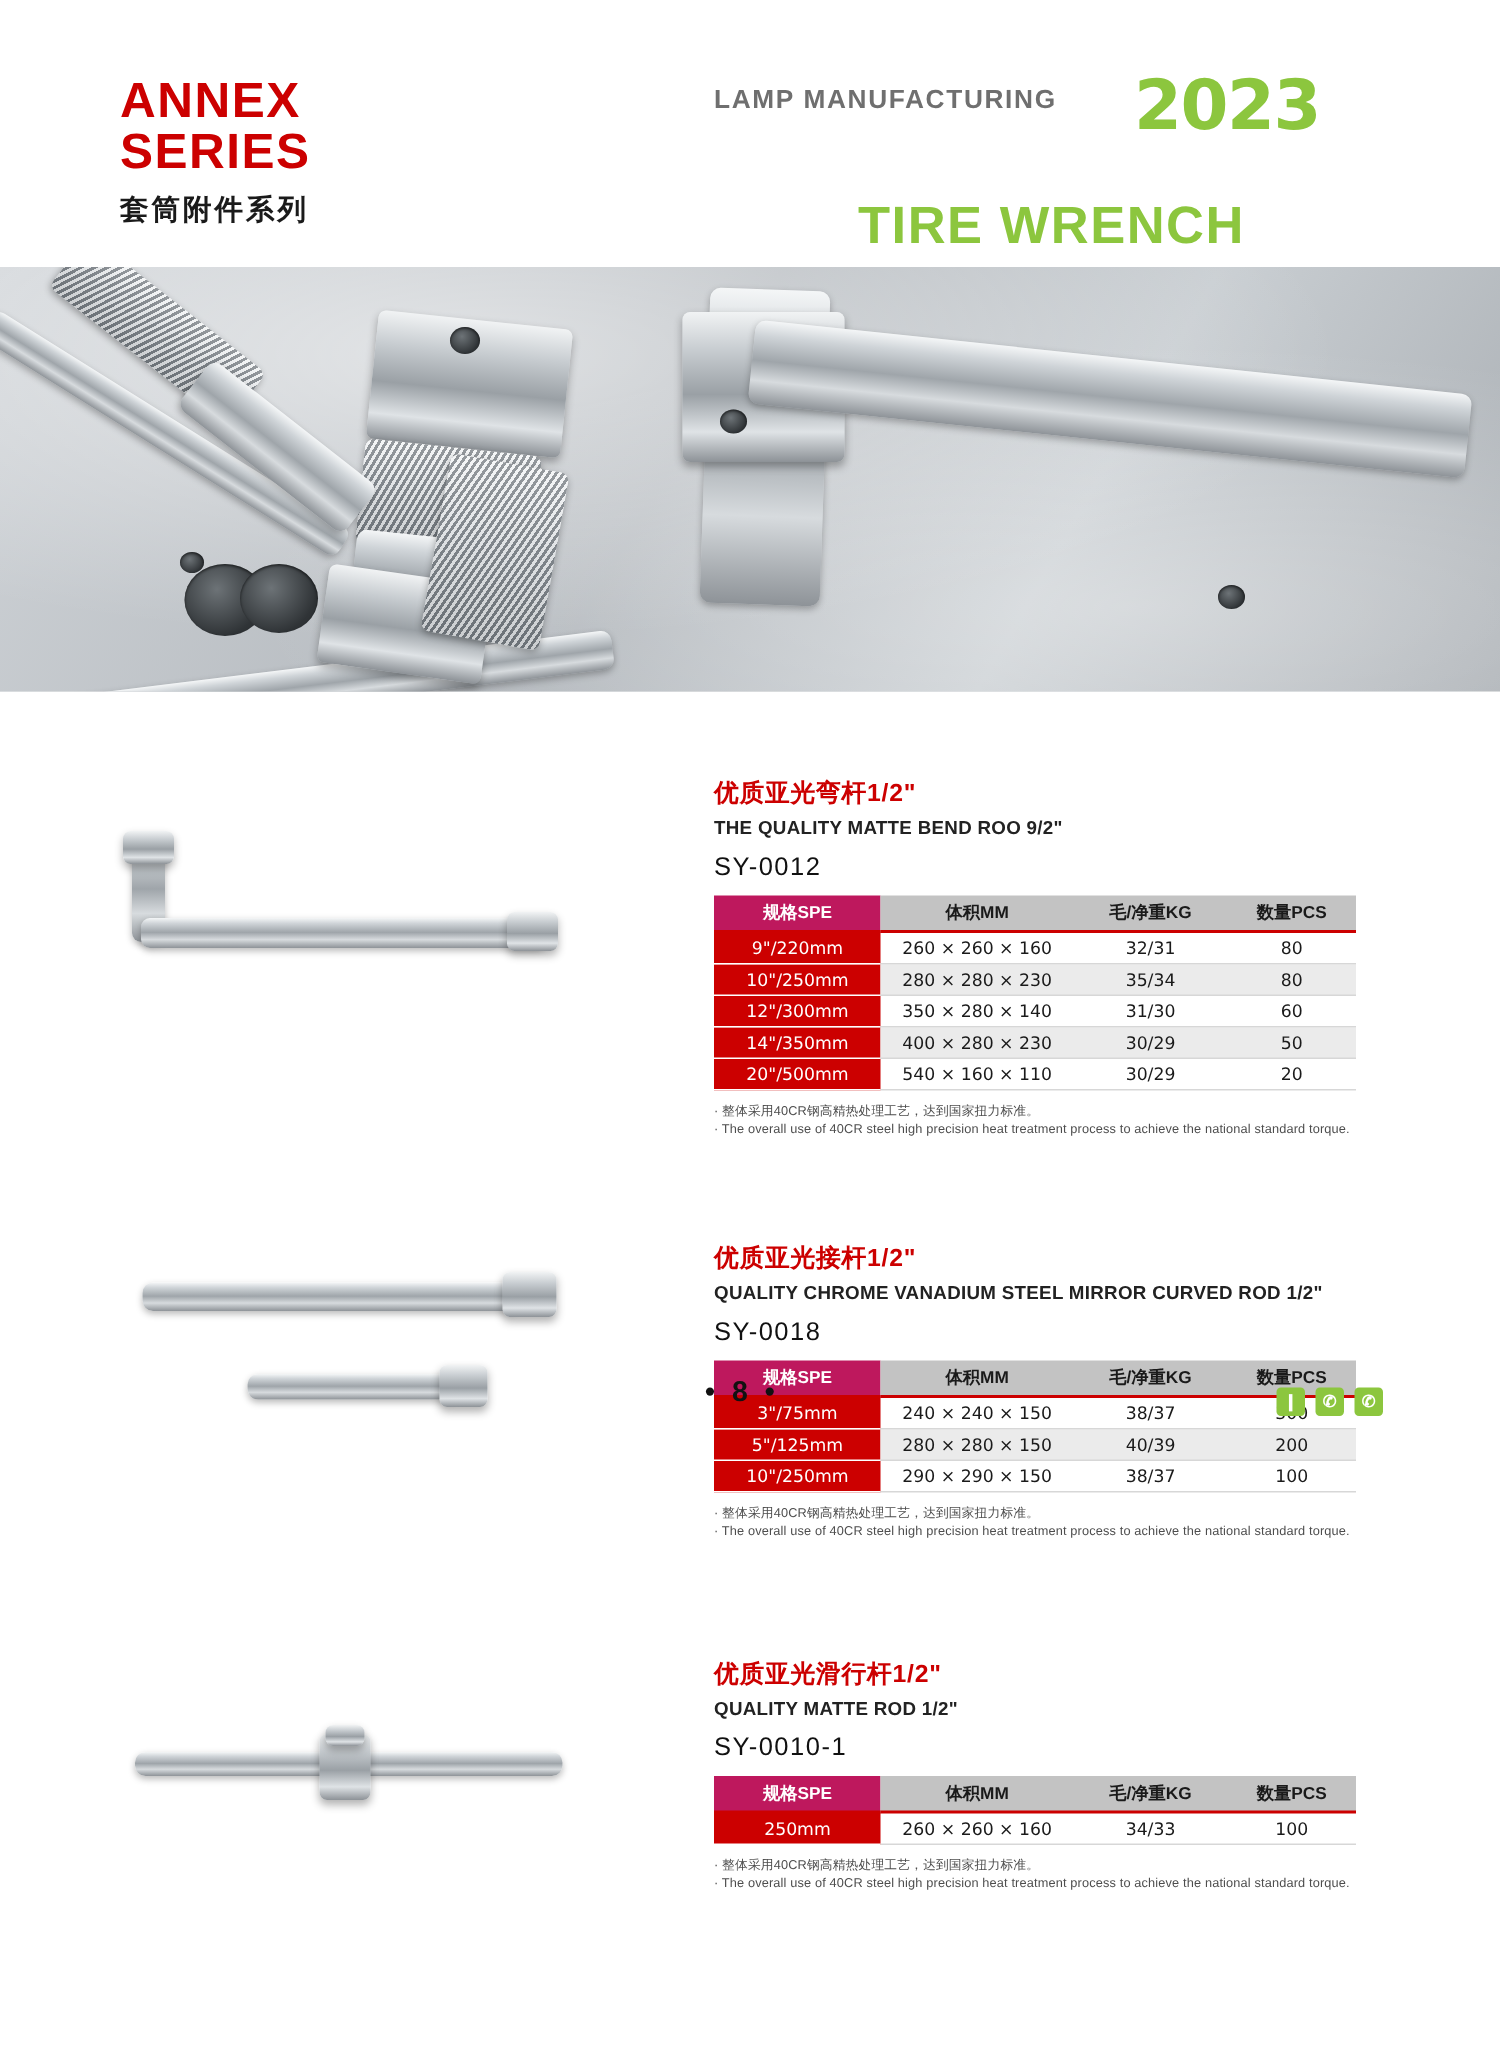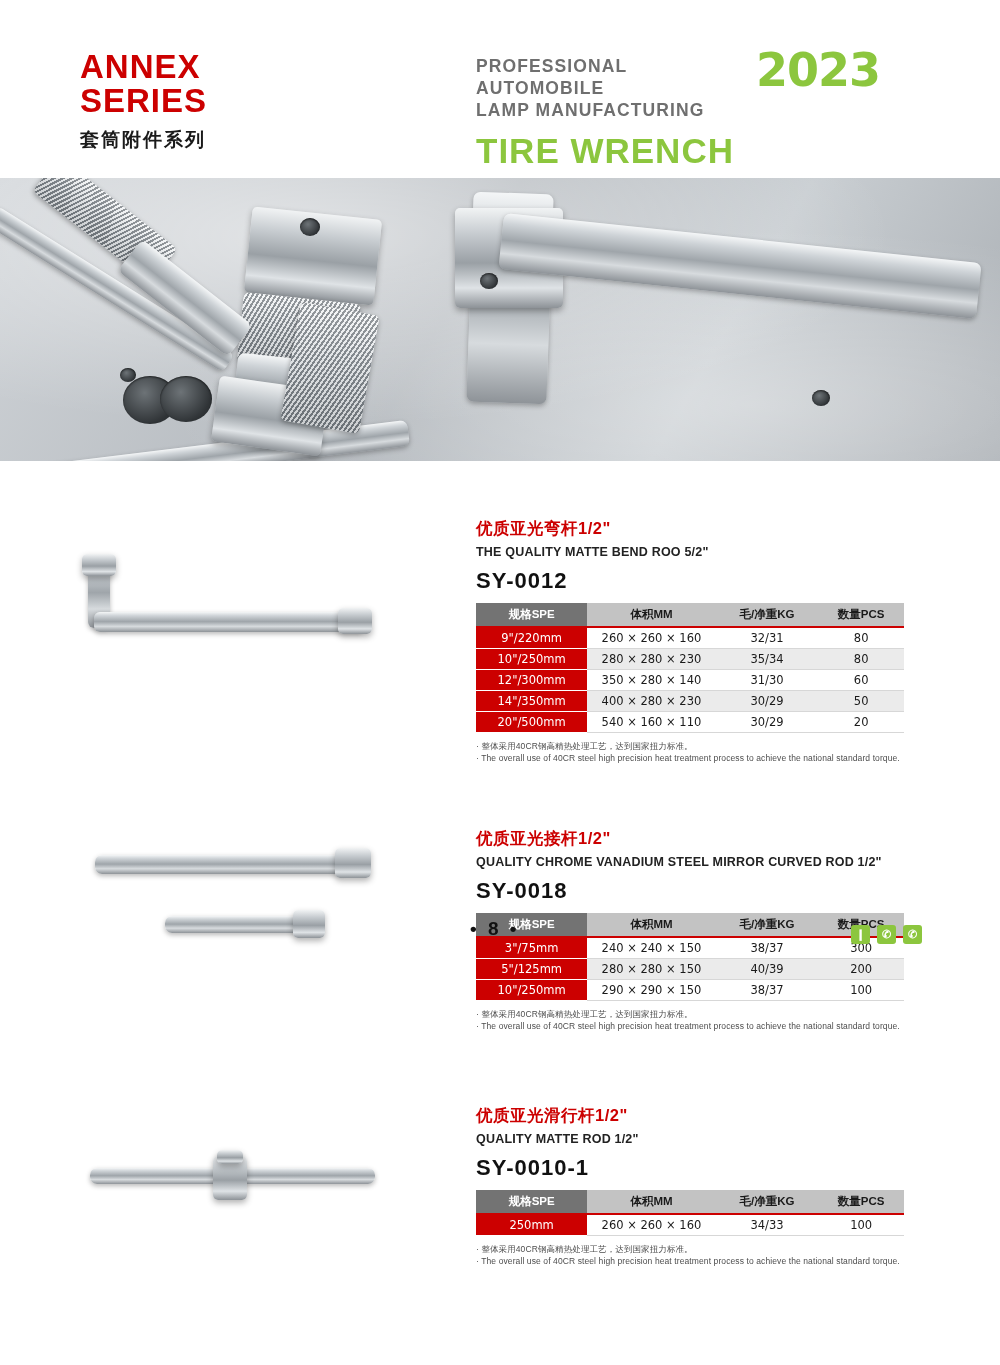--- a/index.html
+++ b/index.html
@@ -33,21 +33,21 @@
   .yearbox {
     position: absolute; left: 756px; top: 47px;
   }
   .yearbox .year {
     color: #8cc63e; font-size: 46px; font-weight: bold;
     letter-spacing: -1px; line-height: 46px;
     font-family: "DejaVu Sans", sans-serif;
   }
   .titlebar {
     position: absolute; left: 476px; top: 131px; width: 450px;
-    text-align: left;
+    text-align: center;
   }
   .titlebar .maintitle {
     color: #8cc63e; font-size: 35px; font-weight: bold; letter-spacing: 1px;
   }
 
   
   .hero {
     position: absolute; left: 0; top: 178px; width: 1000px; height: 283px;
     overflow: hidden;
     background: linear-gradient(160deg,#d9dcdf 0%, #c3c7cb 40%, #b7bcc0 60%, #cfd3d6 100%);
@@ -85,32 +85,32 @@
     background: radial-gradient(circle at 40% 35%, #6d7377, #2f3336 70%);
     box-shadow: inset 0 1px 2px rgba(0,0,0,0.6);
   }
 
   
   .block { position: absolute; left: 0; width: 1000px; }
   .prodimg { position: absolute; }
   .info { position: absolute; left: 476px; width: 446px; }
   .cn-title { color: #cc0000; font-size: 16.5px; font-weight: bold; letter-spacing: 0.5px; }
   .en-title { color: #222; font-size: 12.5px; font-weight: bold; margin-top: 5px; letter-spacing: 0.2px; }
-  .model { color: #111; font-size: 22px; font-weight: bold; margin-top: 9px; letter-spacing: 1px; }
+  .model { color: #111; font-size: 17px; font-weight: normal; margin-top: 9px; letter-spacing: 1px; }
 
   table.spec {
     margin-top: 9px; border-collapse: collapse; width: 428px;
     font-size: 11.5px;
   }
   table.spec th {
     background: #c3c3c3; color: #1a1a1a; font-weight: bold;
     padding: 4px 2px; font-size: 11.5px; text-align: center;
     border-bottom: 2px solid #cc0000;
   }
-  table.spec th:first-child { background: #737373; color: #fff; }
+  table.spec th:first-child { background: #be185d; color: #fff; }
   table.spec td {
     text-align: center; padding: 3px 2px; color: #1a1a1a;
     border-bottom: 1px solid #d7d7d7; font-size: 11.5px;
     font-family: "DejaVu Sans", sans-serif;
   }
   table.spec td.spe {
     background: #cc0000; color: #fff; font-weight: normal;
     border-bottom: 1px solid #fff;
   }
   table.spec tr.alt td { background: #ebebeb; }
@@ -143,21 +143,20 @@
 
 <div class="page">
 
   <div class="header">
     <div class="annex">
       <div class="line1">ANNEX</div>
       <div class="line2">SERIES</div>
       <div class="cn">套筒附件系列</div>
     </div>
     <div class="prof">
-      <div>PROFESSIONAL AUTOMOBILE</div>
       <div>LAMP MANUFACTURING</div>
     </div>
     <div class="yearbox">
       <div class="year">2023</div>
     </div>
     <div class="titlebar">
       <div class="maintitle">TIRE WRENCH</div>
     </div>
   </div>
 
@@ -193,21 +192,21 @@
 
     <div class="prodimg" style="left:80px; top:60px; width:300px; height:90px;">
       <div class="bar" style="left:8px; top:0px; width:22px; height:68px; border-radius:6px;"></div>
       <div class="bar" style="left:14px; top:52px; width:270px; height:20px; border-radius:6px;"></div>
       <div class="sockethead" style="left:2px; top:-6px; width:34px; height:22px;"></div>
       <div class="sockethead" style="left:258px; top:48px; width:34px; height:26px;"></div>
     </div>
 
     <div class="info" style="top:18px;">
       <div class="cn-title">优质亚光弯杆1/2"</div>
-      <div class="en-title">THE QUALITY MATTE BEND ROO 5/2"</div>
+      <div class="en-title">THE QUALITY MATTE BEND ROO 9/2"</div>
       <div class="model">SY-0012</div>
 
       <table class="spec">
         <thead>
           <tr>
             <th style="width:26%">规格SPE</th>
             <th style="width:30%">体积MM</th>
             <th style="width:24%">毛/净重KG</th>
             <th style="width:20%">数量PCS</th>
           </tr>

